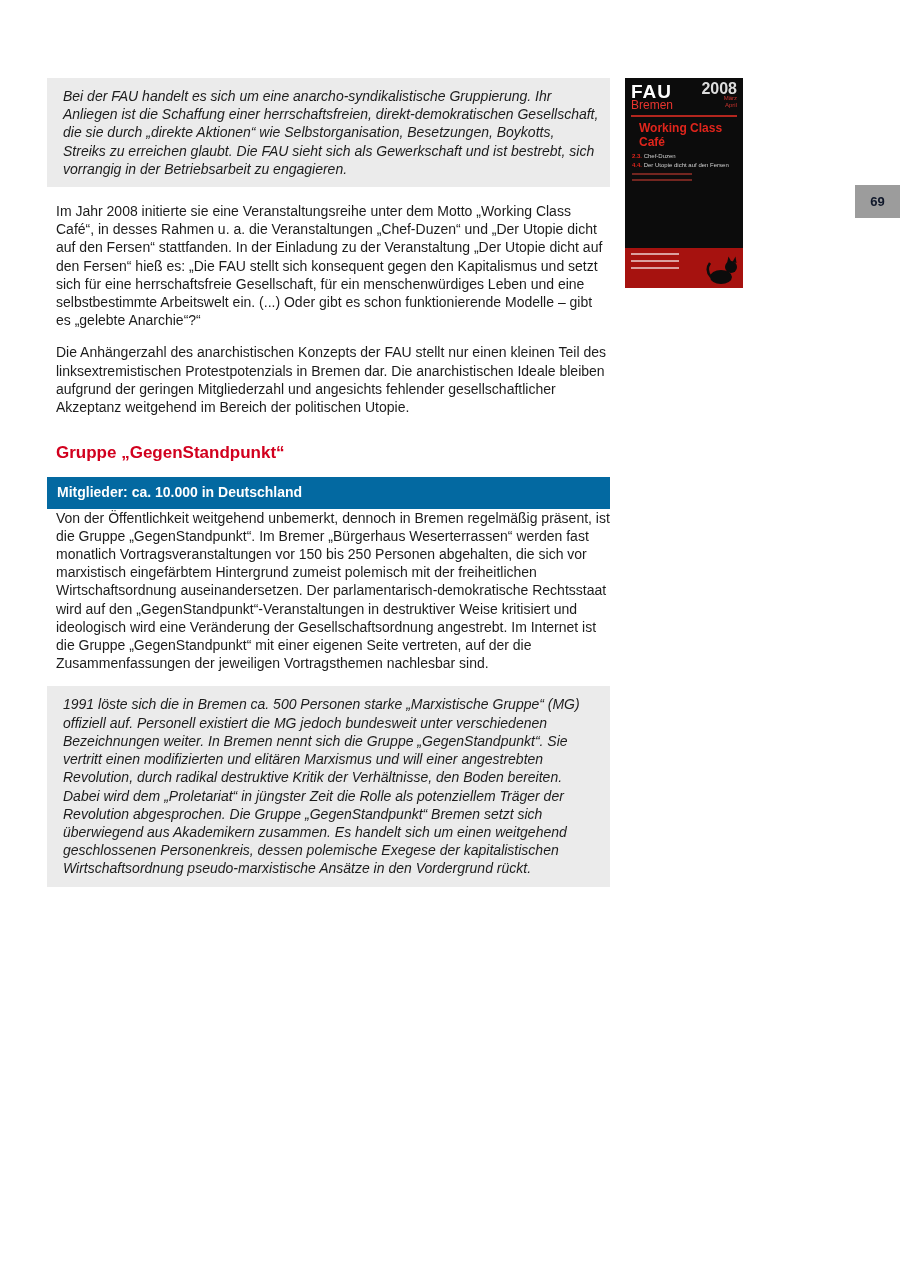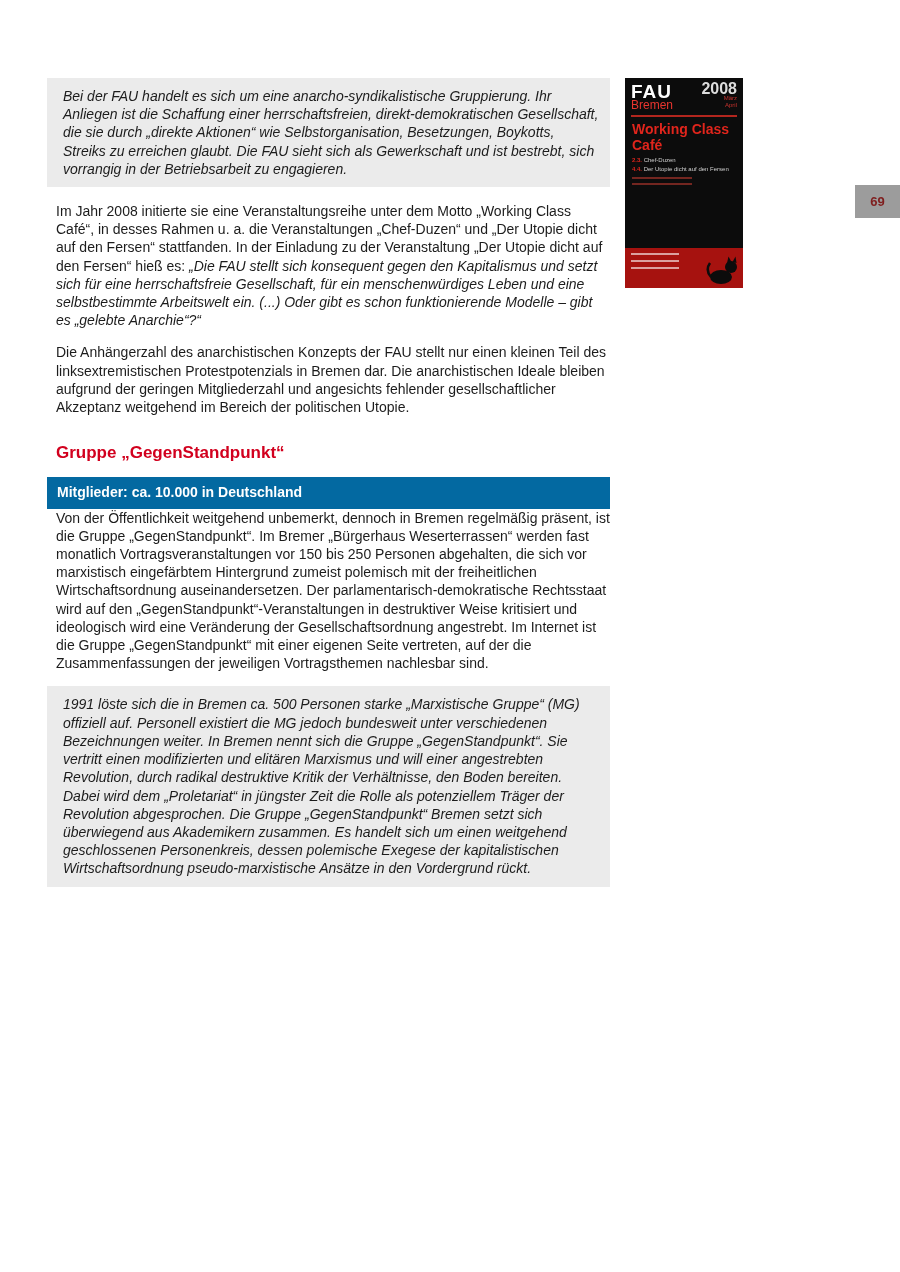--- a/index.html
+++ b/index.html
@@ -26,21 +26,21 @@
 
   .info-box {
     background: #ebebeb;
     font-style: italic;
     padding: 9px 10px 9px 16px;
     margin-bottom: 15px;
   }
 
   p.body { margin: 0 0 14px 9px; }
 
-  .quote-italic { font-style: italic; }
+  .quote-italic { }
 
   h2.red-heading {
     color: #d2001e;
     font-size: 17px;
     font-weight: bold;
     margin: 28px 0 15px 9px;
   }
 
   .stats-box {
     background: #0369a1;
@@ -51,21 +51,21 @@
   .stats-line2 { padding-left: 88px; }
 
   
   .page-badge {
     position: absolute;
     right: 0;
     top: 185px;
     width: 45px;
     height: 33px;
     background: #9c9c9c;
-    color: #7f1d1d;
+    color: #0f172a;
     font-size: 13px;
     font-weight: bold;
     display: flex;
     align-items: center;
     justify-content: center;
   }
 
   
   .poster {
     position: absolute;
@@ -79,21 +79,21 @@
   .poster-header {
     display: flex;
     justify-content: space-between;
     padding: 5px 6px 1px 6px;
   }
   .poster-org  { color: #ffffff; font-weight: bold; font-size: 19px; line-height: 18px; letter-spacing: 1px; }
   .poster-city { color: #e8352f; font-size: 12px; line-height: 9px; }
   .poster-year { color: #dddddd; font-weight: bold; font-size: 16px; line-height: 12px; text-align: left; }
   .poster-months { color: #c8332e; font-size: 6px; line-height: 7px; text-align: right; white-space: pre-line; }
   .poster-rule { height: 2px; background: #b3261e; margin: 4px 6px 3px 6px; }
-  .poster-title { color: #e0251c; font-size: 14px; font-weight: bold; padding: 1px 6px 2px 7px; }
+  .poster-title { color: #e0251c; font-size: 12px; font-weight: bold; padding: 1px 6px 2px 14px; }
   .poster-event { color: #cfcfcf; font-size: 6px; line-height: 8px; padding: 1px 7px 0 7px; }
   .poster-event .num { color: #e0251c; font-weight: bold; }
   .faux-line { height: 2px; background: rgba(200,60,50,.55); margin: 4px 7px 0 7px; width: 60px; }
   .poster-footer {
     position: absolute;
     bottom: 0; left: 0; right: 0;
     height: 40px;
     background: #a6120f;
   }
   .footer-faux { height: 2px; background: rgba(255,255,255,.6); margin: 5px 0 0 6px; width: 48px; }

